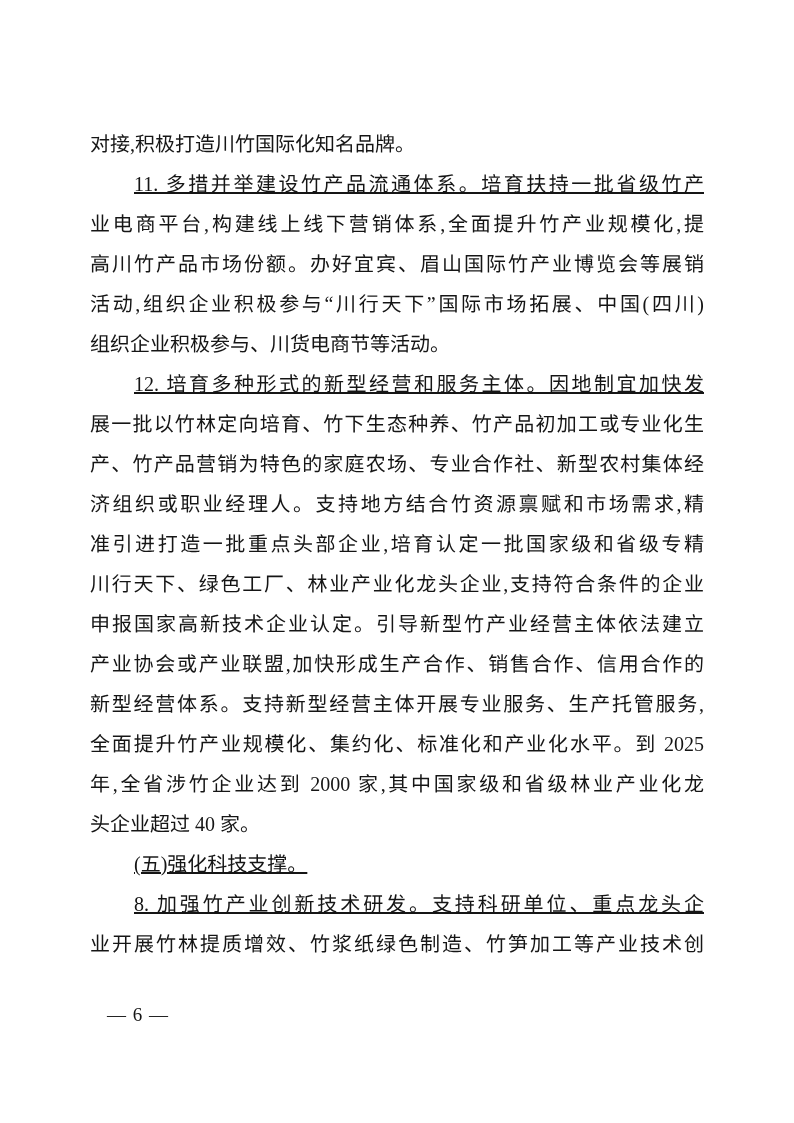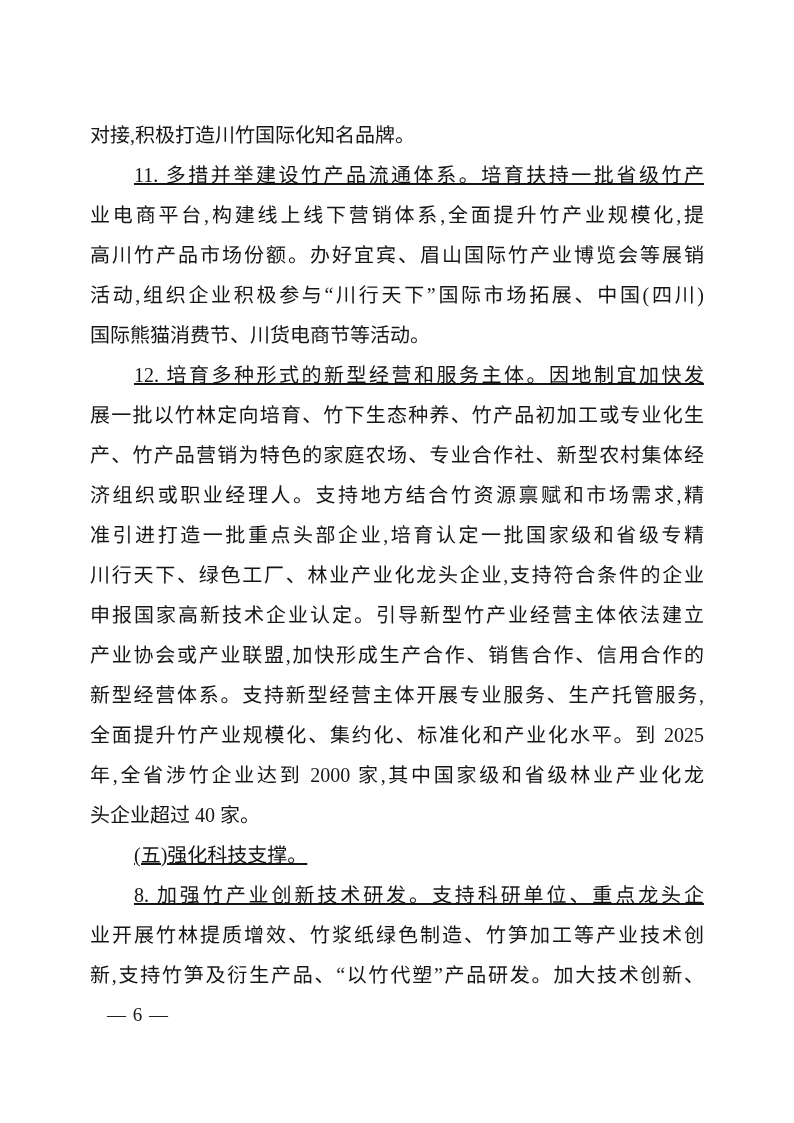--- a/index.html
+++ b/index.html
@@ -16,21 +16,21 @@
     position: relative;
     width: 794px;
     height: 1123px;
     background: #ffffff;
     color: #151515;
     font-family: "Liberation Serif", "DejaVu Serif", serif;
   }
   .content {
     position: absolute;
     left: 90px;
-    top: 115px;
+    top: 124px;
     width: 614px;
   }
   .line {
     margin: 0;
     padding: 0;
     height: 40px;
     line-height: 40px;
     font-size: 20px;
     font-weight: 400;
     text-align: justify;
@@ -57,32 +57,31 @@
 </head>
 <body>
 
 <div class="page">
   <div class="content">
     <p class="line end">对接,积极打造川竹国际化知名品牌。</p>
     <p class="line indent">11. 多措并举建设竹产品流通体系。培育扶持一批省级竹产</p>
     <p class="line">业电商平台,构建线上线下营销体系,全面提升竹产业规模化,提</p>
     <p class="line">高川竹产品市场份额。办好宜宾、眉山国际竹产业博览会等展销</p>
     <p class="line">活动,组织企业积极参与“川行天下”国际市场拓展、中国(四川)</p>
-    <p class="line end">国际熊猫消费节、川货电商节等活动。</p>
+    <p class="line end">组织企业积极参与、川货电商节等活动。</p>
     <p class="line indent">12. 培育多种形式的新型经营和服务主体。因地制宜加快发</p>
     <p class="line">展一批以竹林定向培育、竹下生态种养、竹产品初加工或专业化生</p>
     <p class="line">产、竹产品营销为特色的家庭农场、专业合作社、新型农村集体经</p>
     <p class="line">济组织或职业经理人。支持地方结合竹资源禀赋和市场需求,精</p>
     <p class="line">准引进打造一批重点头部企业,培育认定一批国家级和省级专精</p>
     <p class="line">川行天下、绿色工厂、林业产业化龙头企业,支持符合条件的企业</p>
     <p class="line">申报国家高新技术企业认定。引导新型竹产业经营主体依法建立</p>
     <p class="line">产业协会或产业联盟,加快形成生产合作、销售合作、信用合作的</p>
     <p class="line">新型经营体系。支持新型经营主体开展专业服务、生产托管服务,</p>
     <p class="line">全面提升竹产业规模化、集约化、标准化和产业化水平。到 2025</p>
     <p class="line">年,全省涉竹企业达到 2000 家,其中国家级和省级林业产业化龙</p>
     <p class="line end">头企业超过 40 家。</p>
     <p class="line indent end">(五)强化科技支撑。</p>
     <p class="line indent">8. 加强竹产业创新技术研发。支持科研单位、重点龙头企</p>
     <p class="line">业开展竹林提质增效、竹浆纸绿色制造、竹笋加工等产业技术创</p>
-    <p class="line">新,支持竹笋及衍生产品、“以竹代塑”产品研发。加大技术创新、</p>
   </div>
   <div class="footer">— 6 —</div>
 </div>
 
 </body></html>

